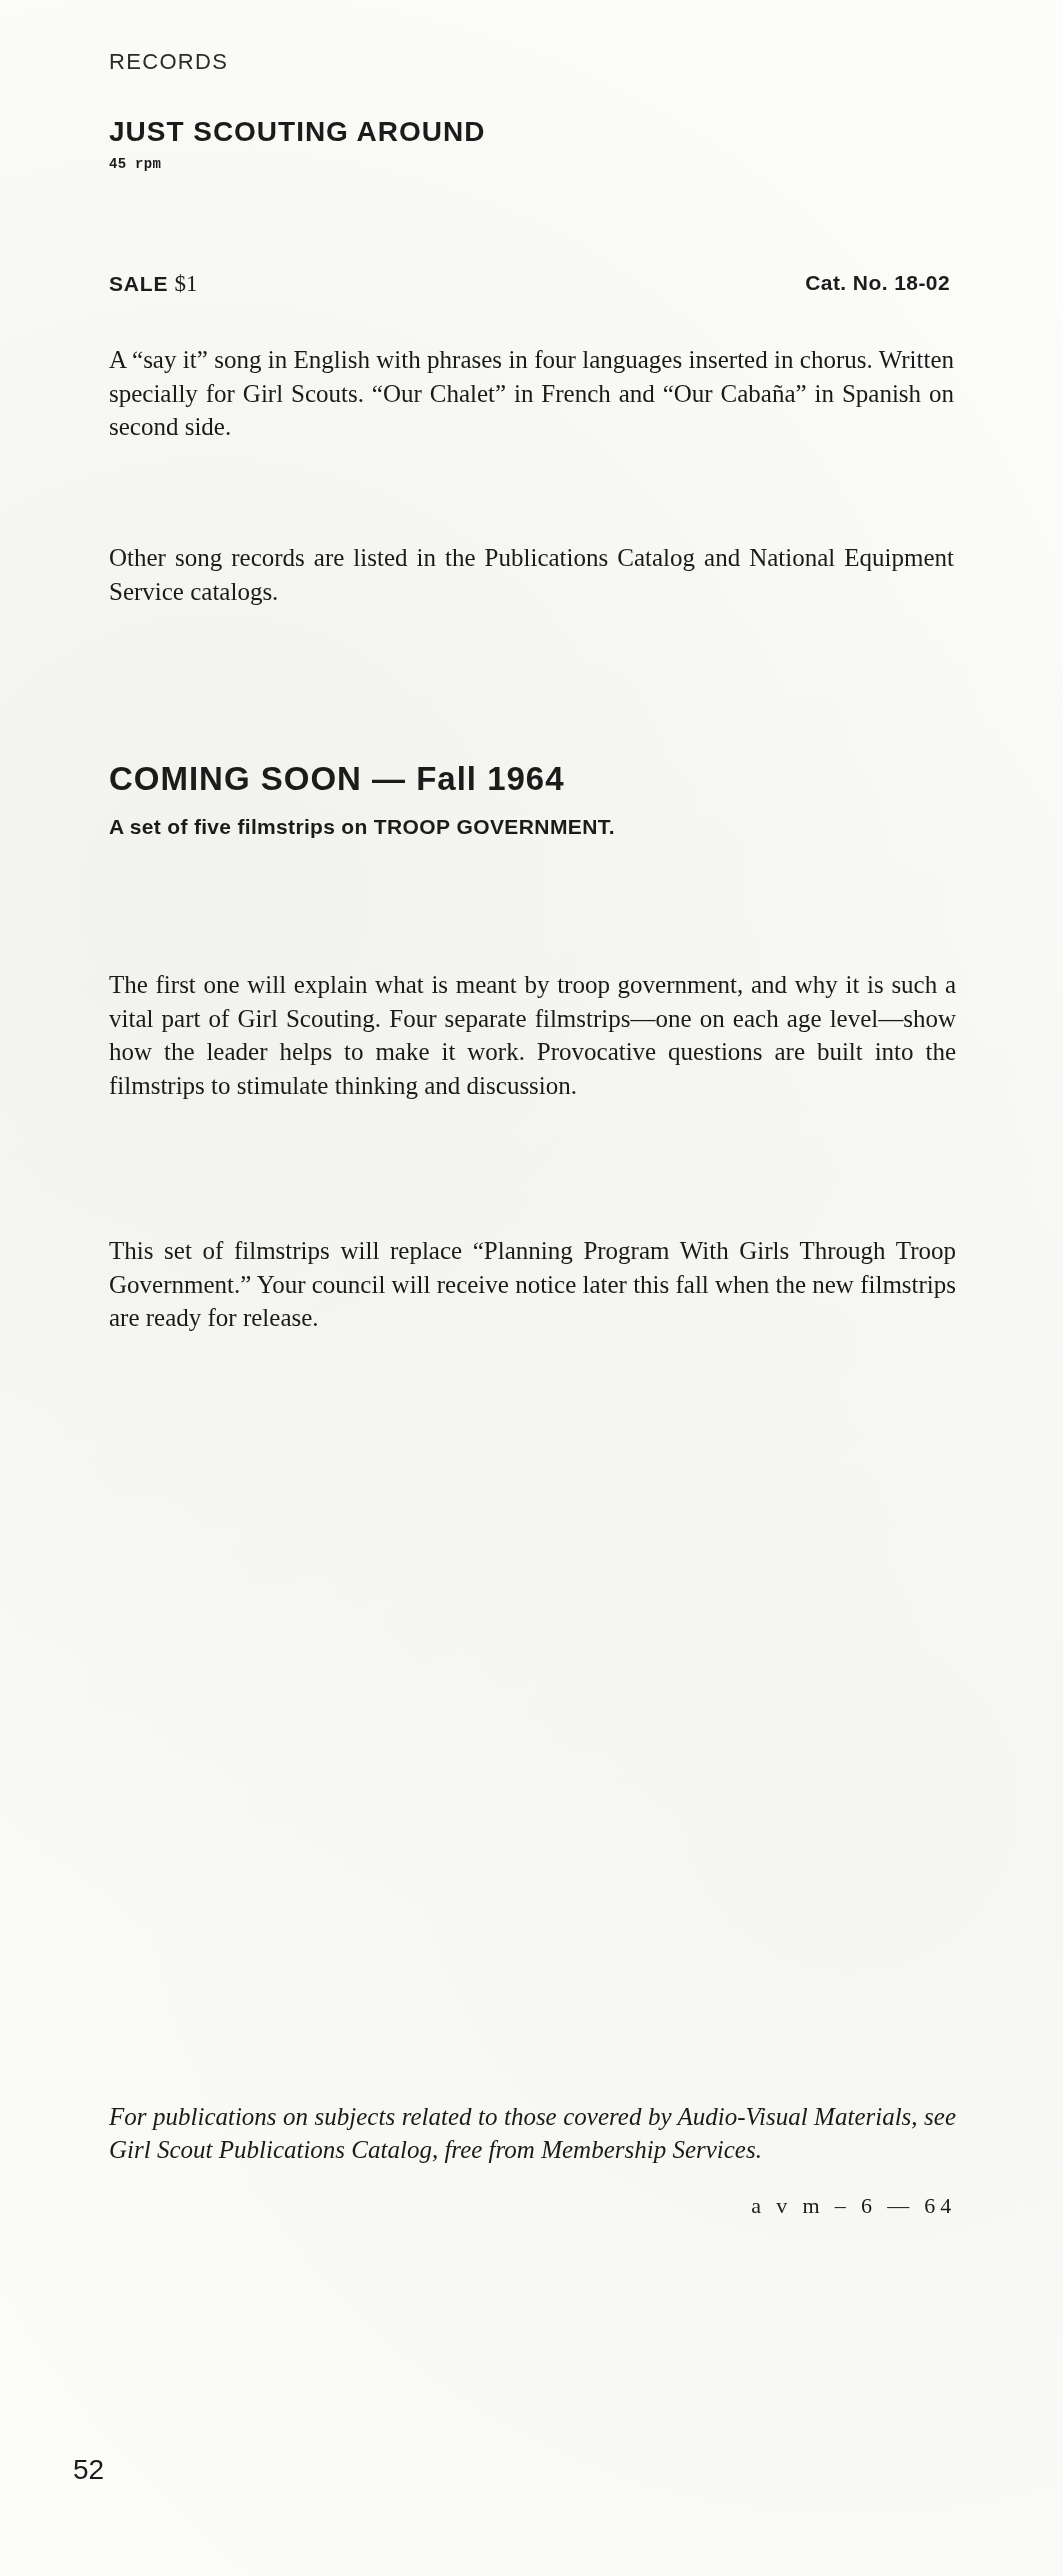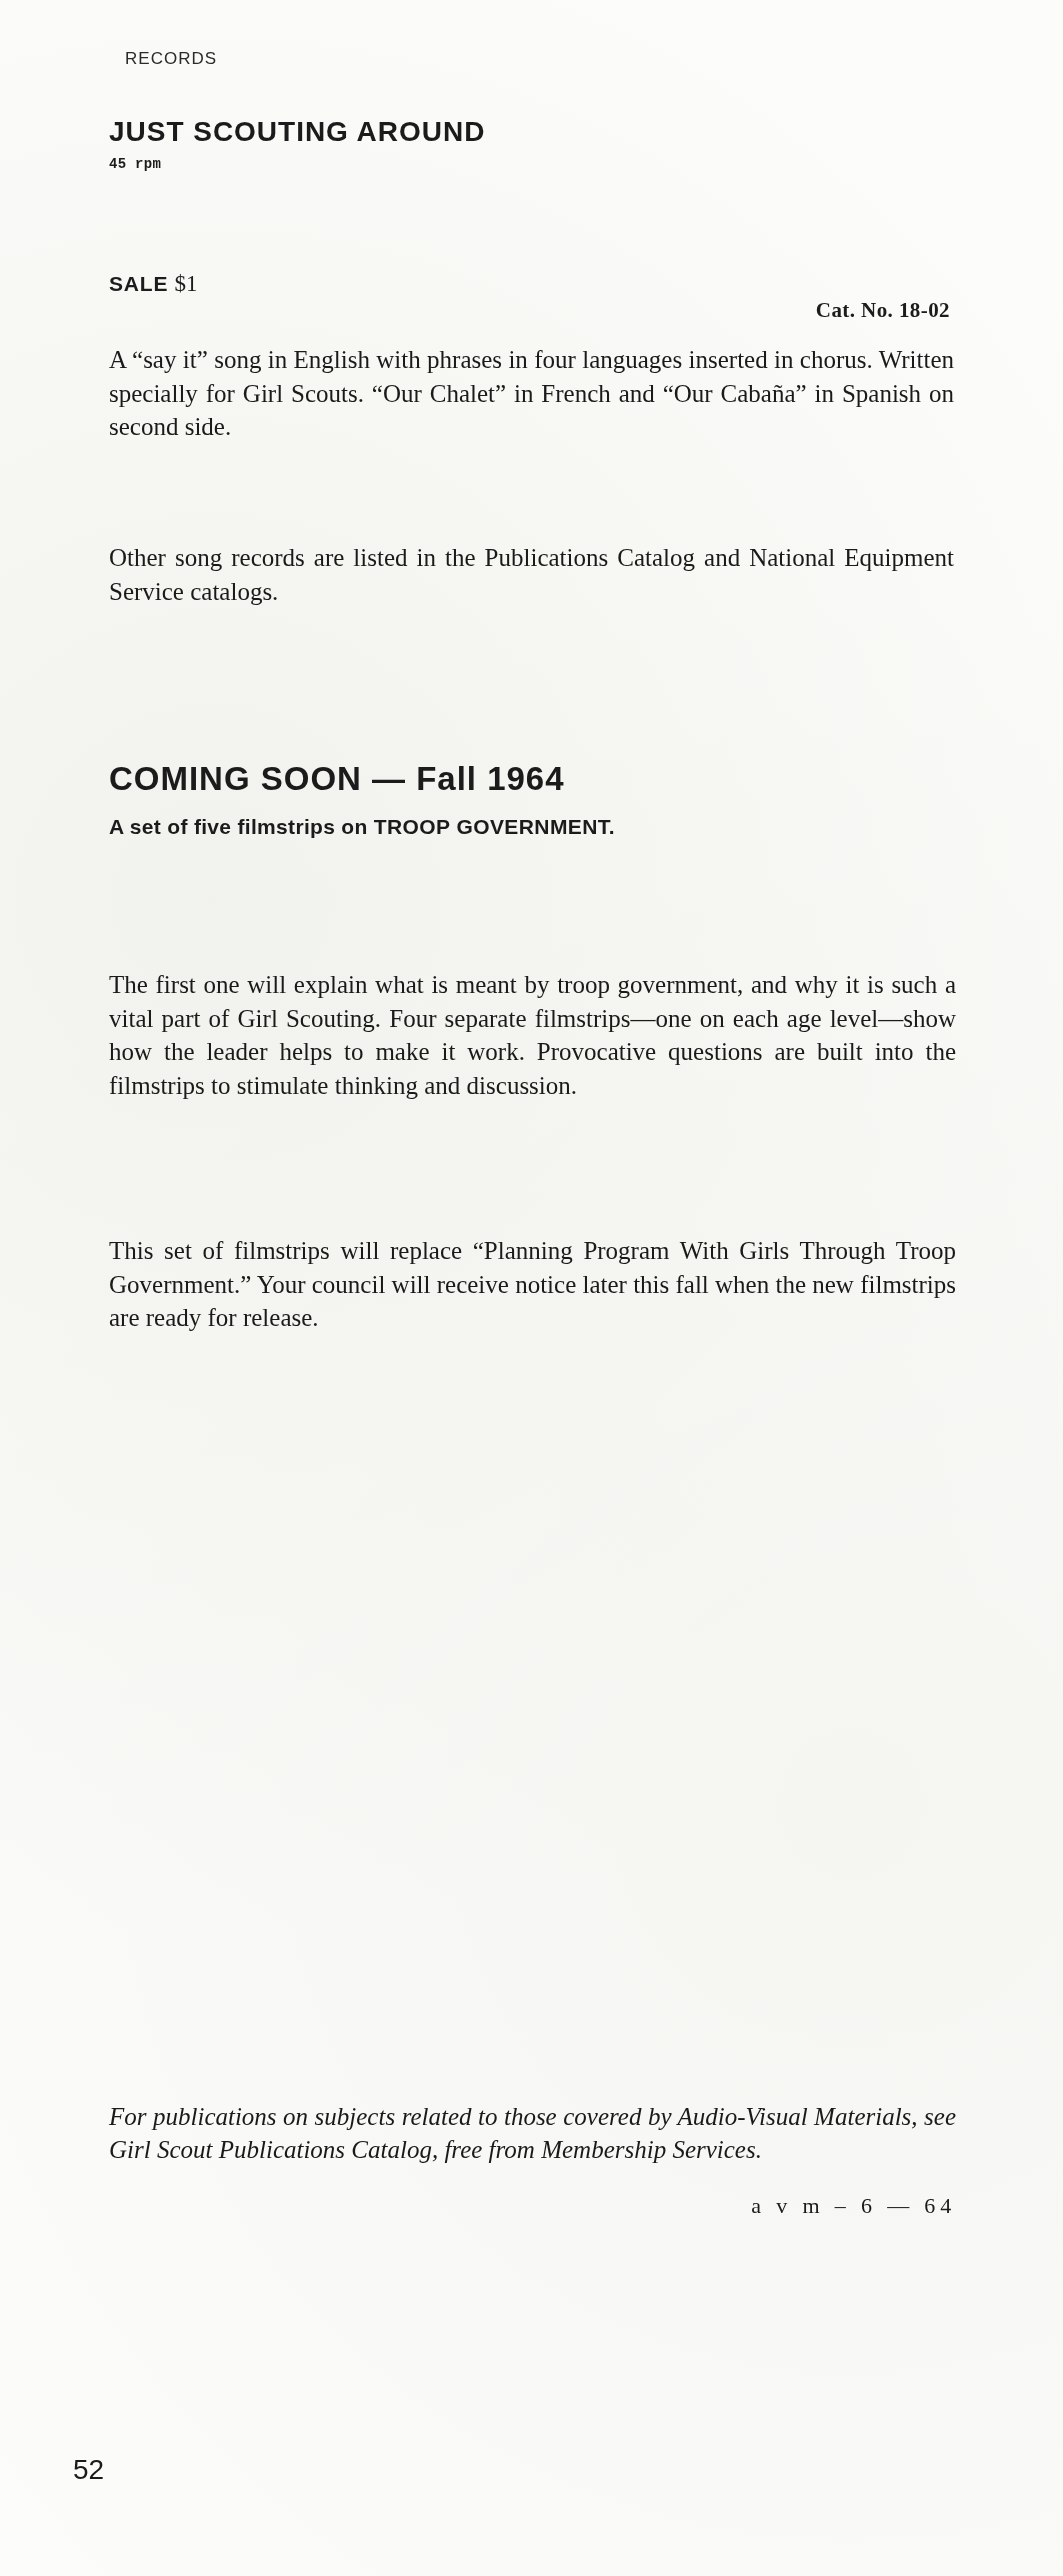--- a/index.html
+++ b/index.html
@@ -28,23 +28,23 @@
     left: 109px;
     top: 0;
     width: 849px;
     height: 100%;
   }
 
   
   .running-head {
     position: absolute;
     top: 49px;
-    left: 16px;
-    font-family: "Liberation Sans", sans-serif;
-    font-size: 17px;
+    left: 0;
+    font-family: "Liberation Sans", sans-serif;
+    font-size: 22px;
     letter-spacing: 0.06em;
     color: #2b2b2b;
   }
 
   
   .record-title {
     position: absolute;
     top: 116px;
     left: 0;
     font-family: "Liberation Sans", sans-serif;
@@ -78,25 +78,24 @@
     font-weight: bold;
     font-size: 21px;
     letter-spacing: 0.04em;
   }
   .sale-price {
     font-family: "Liberation Serif", serif;
     font-size: 23px;
     margin-left: 6px;
   }
   .catno {
-    font-family: Liberation Serif, serif;
+    font-family: Liberation Sans, sans-serif;
     font-weight: bold;
     font-size: 21px;
     letter-spacing: 0.02em;
-    margin-top: 27px;
   }
 
   .body-para {
     font-family: "Liberation Serif", serif;
     font-size: 25px;
     line-height: 1.34;
     text-align: justify;
     text-align-last: left;
     color: #1a1a1a;
   }

